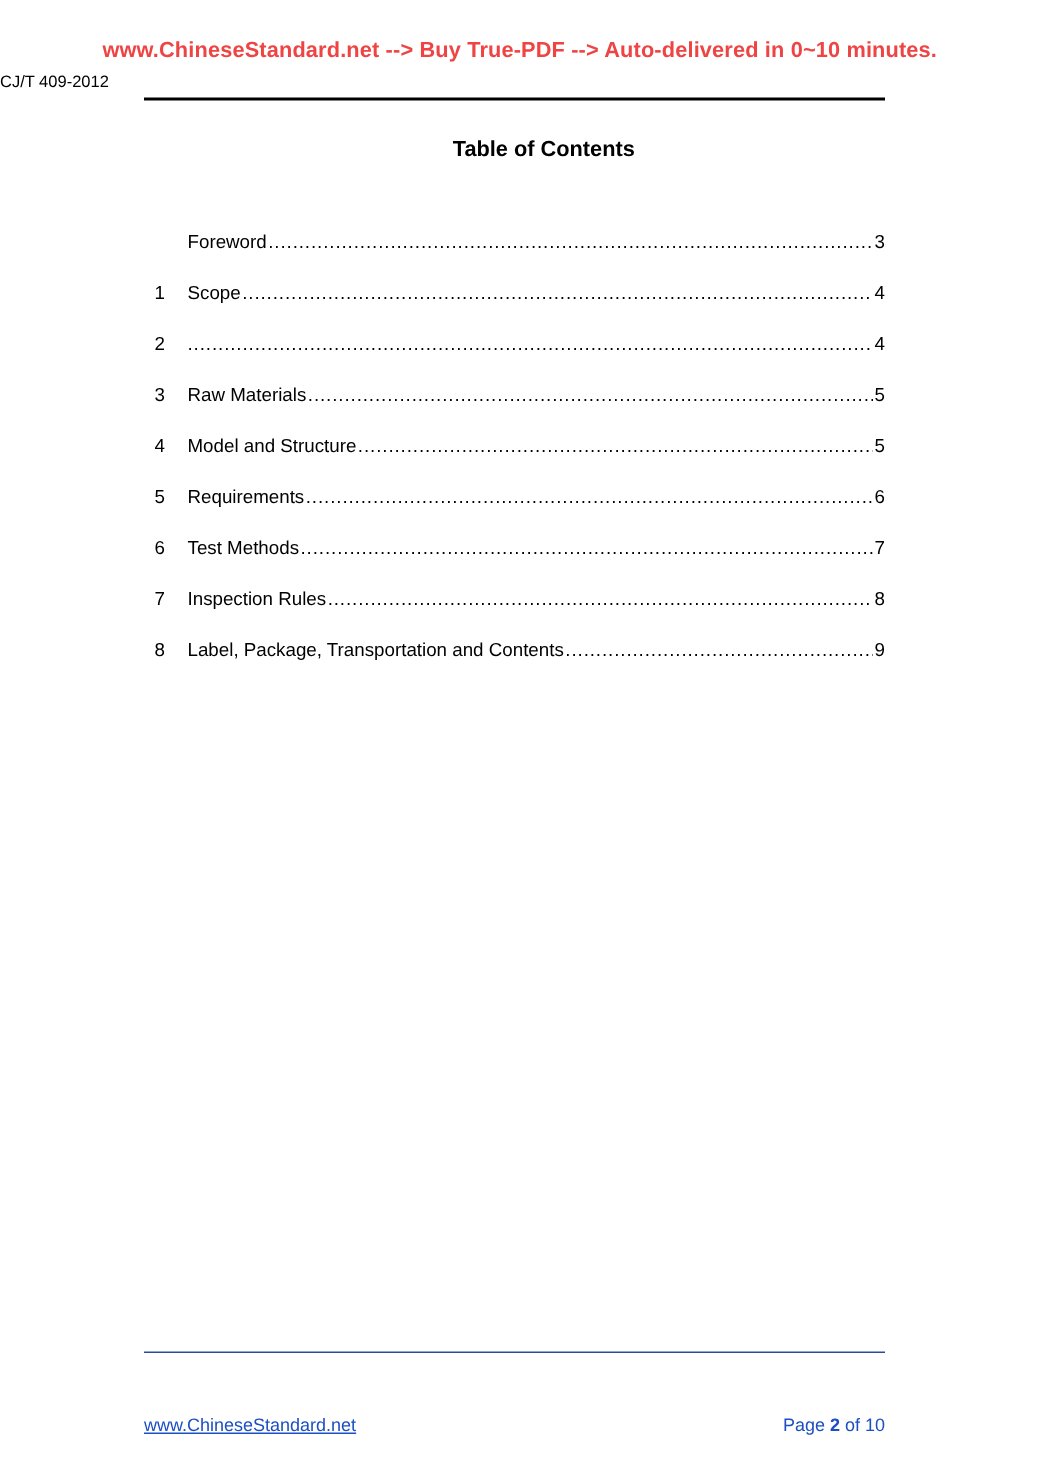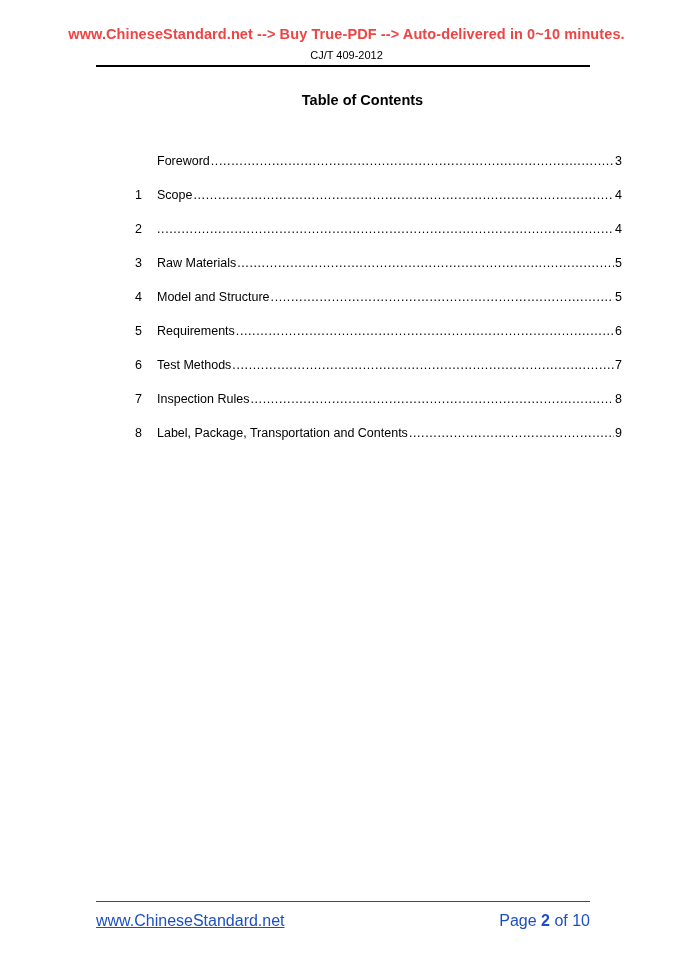--- a/index.html
+++ b/index.html
@@ -30,21 +30,20 @@
     font-size: 14.5px;
     font-weight: bold;
     letter-spacing: 0.1px;
     white-space: nowrap;
   }
   .std-code {
     position: absolute;
     top: 49px;
     left: 0;
     width: 693px;
-    text-align: center;
     font-size: 11px;
     color: #000000;
   }
   .header-rule {
     position: absolute;
     top: 65px;
     left: 96px;
     width: 494px;
     height: 2px;
     background: #000000;
@@ -57,21 +56,20 @@
     text-align: center;
     font-size: 14.5px;
     font-weight: bold;
     color: #000000;
   }
   .toc {
     position: absolute;
     top: 144px;
     left: 103px;
     width: 487px;
-    margin-left: 32px;
   }
   .toc-entry {
     display: flex;
     align-items: baseline;
     font-size: 12.5px;
     color: #000000;
     height: 34px;
     line-height: 34px;
     white-space: nowrap;
     overflow: hidden;
@@ -108,29 +106,30 @@
     background: #2b4a9b;
   }
   .footer {
     position: absolute;
     top: 912px;
     left: 96px;
     width: 494px;
     display: flex;
     align-items: baseline;
     justify-content: space-between;
-    font-size: 16px;
+    font-size: 12px;
   }
   .footer-link {
     color: #1d4fc4;
     text-decoration: underline;
     cursor: pointer;
   }
   .footer-page {
     color: #1d4fc4;
+    margin-top: 31px;
   }
   .footer-page b {
     font-weight: bold;
   }
 </style>
 </head>
 <body>
 
 <div class="page">
 

